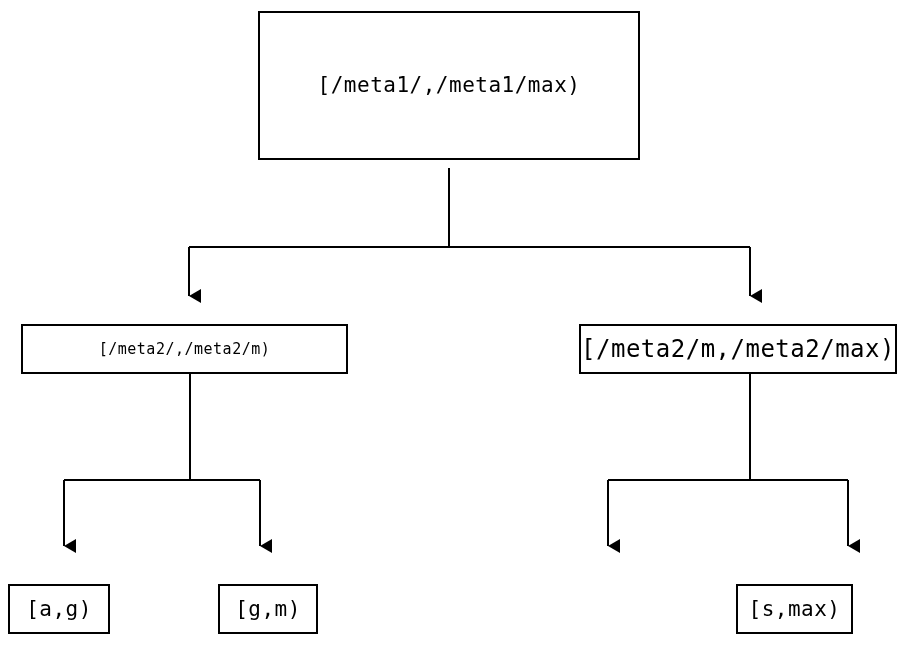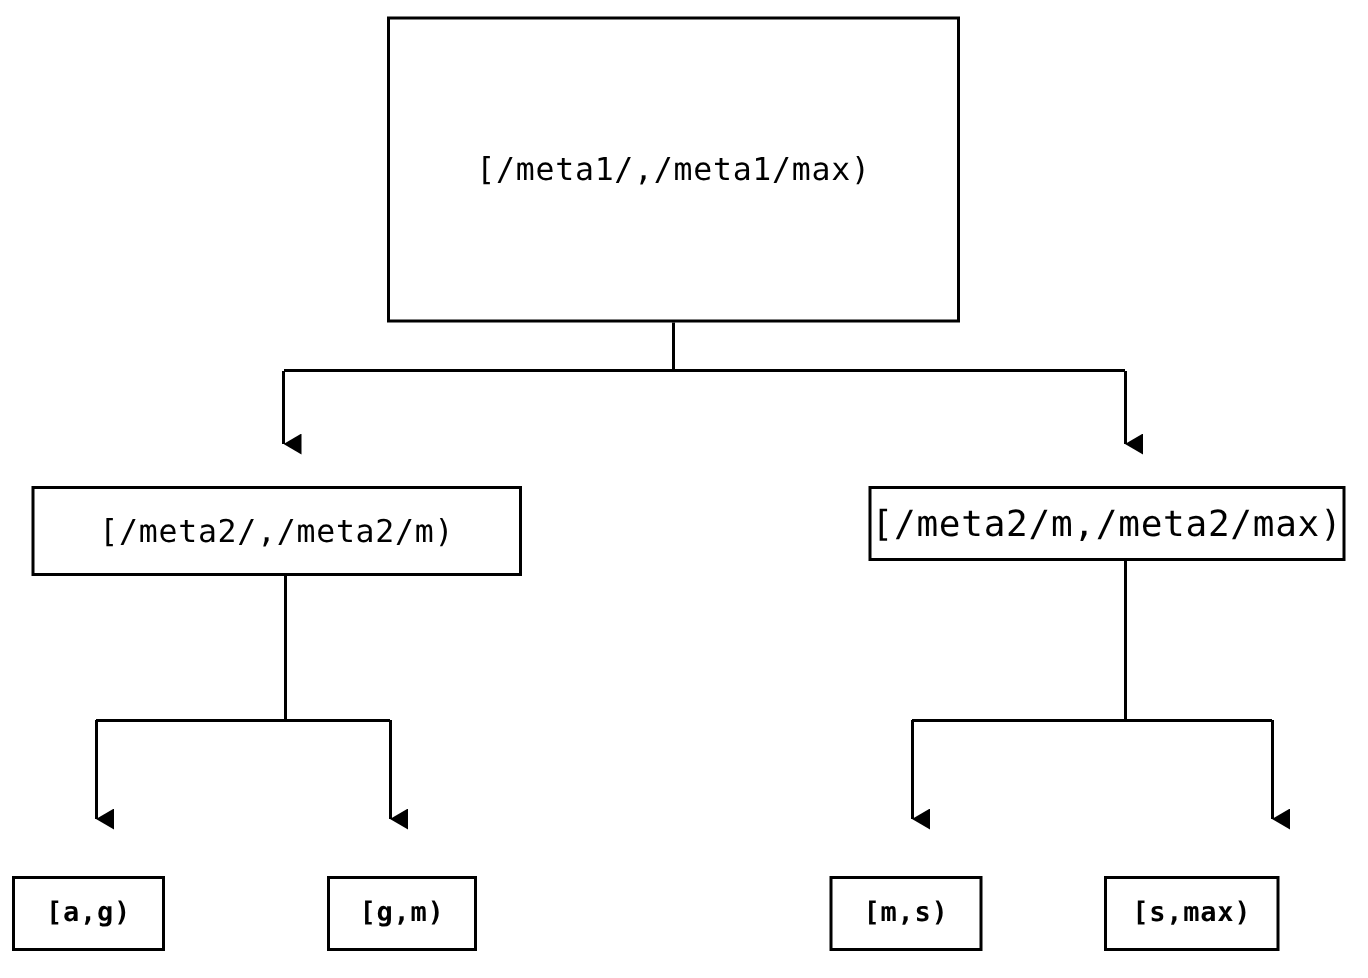--- a/index.html
+++ b/index.html
@@ -39,49 +39,48 @@
   }
   .node-label {
     display: block;
     white-space: pre;
   }
   
   #node-root {
     left: 258px;
     top: 11px;
     width: 382px;
-    height: 204px;
+    height: 149px;
     font-size: 21px;
     letter-spacing: 0.5px;
     text-align: right;
   }
   
   #node-mid-left {
     left: 21px;
     top: 324px;
     width: 327px;
-    height: 60px;
-    font-size: 21px;
+    height: 50px;
+    font-size: 15px;
     letter-spacing: 0.5px;
   }
   #node-mid-right {
     left: 579px;
     top: 324px;
     width: 318px;
     height: 50px;
     font-size: 24px;
     letter-spacing: 0.5px;
   }
   
   .leaf-box {
     top: 584px;
     height: 50px;
-    font-size: 18px;
+    font-size: 21px;
     letter-spacing: 0.5px;
-    font-weight: bold;
   }
   #node-leaf-ag   { left: 8px;   width: 102px; }
   #node-leaf-gm   { left: 218px; width: 100px; }
   #node-leaf-ms   { left: 553px; width: 102px; }
   #node-leaf-smax { left: 736px; width: 117px; }
 </style>
 </head>
 <body>
 
 <div id="diagram-canvas">
@@ -129,21 +128,18 @@
   </div>
 
   <div class="node-box leaf-box" id="node-leaf-ag">
     <span class="node-label">[a,g)</span>
   </div>
 
   <div class="node-box leaf-box" id="node-leaf-gm">
     <span class="node-label">[g,m)</span>
   </div>
 
-  <div class="node-box leaf-box" id="node-leaf-ms">
-    <span class="node-label">[m,s)</span>
-  </div>
 
   <div class="node-box leaf-box" id="node-leaf-smax">
     <span class="node-label">[s,max)</span>
   </div>
 
 </div>
 
 </body></html>

